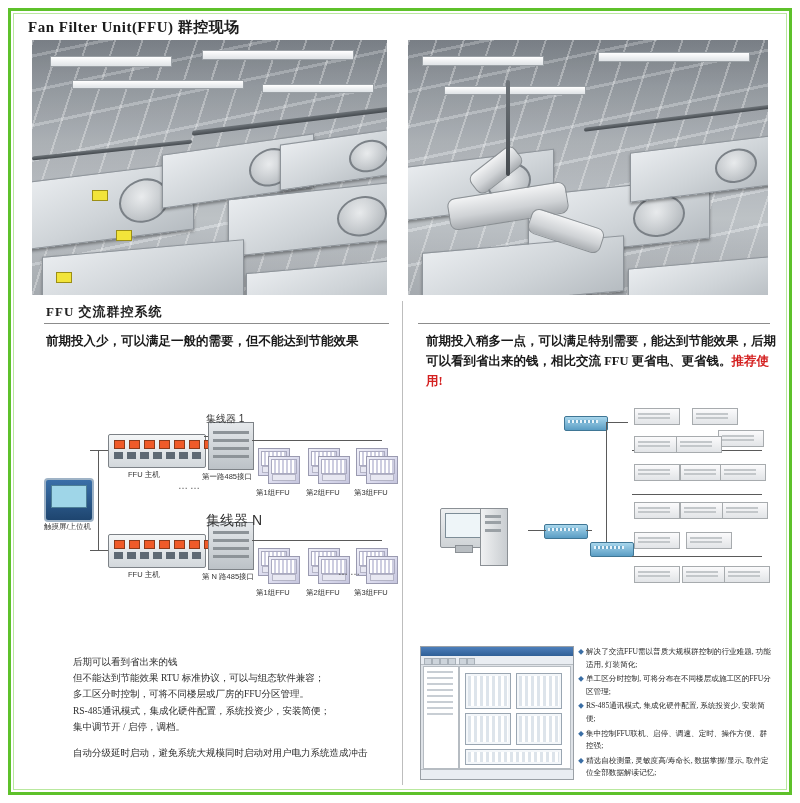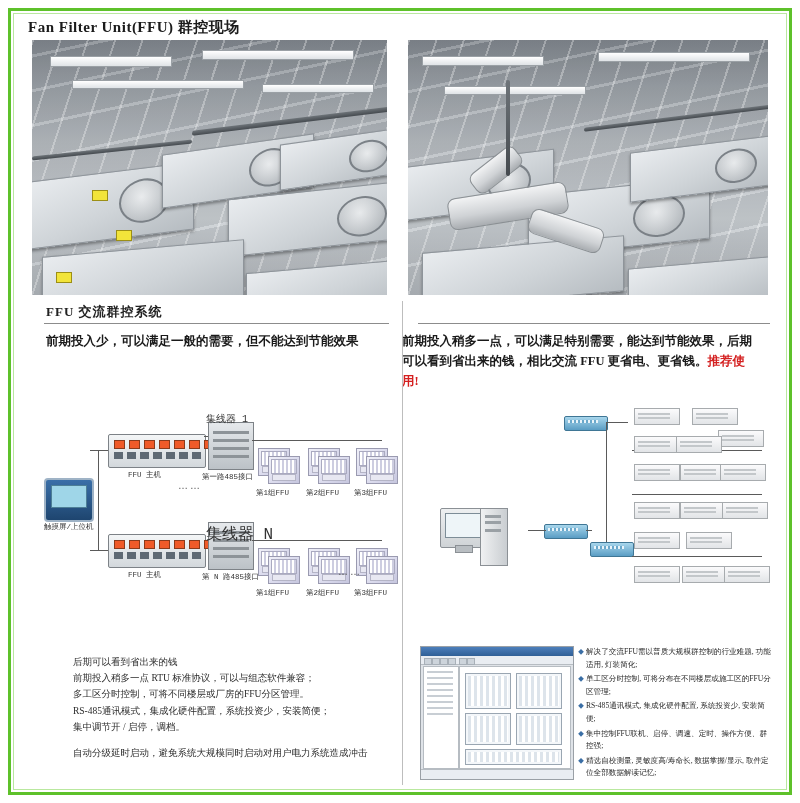--- a/index.html
+++ b/index.html
@@ -165,21 +165,21 @@
     font-weight: bold;
     color: #1a1a1a;
     line-height: 20px;
   }
   .sec-desc-left {
     left: 28px;
     top: 313px;
     width: 345px;
   }
   .sec-desc-right {
-    left: 384px;
+    left: 408px;
     top: 313px;
     width: 350px;
     font-family: Liberation Serif, serif;
   }
   .recommend {
     color: #d42020;
     font-weight: bold;
   }
 
   
@@ -299,21 +299,21 @@
   }
   .hub i {
     position: absolute;
     left: 4px;
     width: 36px;
     height: 3px;
     background: #8d9398;
   }
   .label-s {
     position: absolute;
-    font-family: Liberation Mono, monospace;
+    font-family: Liberation Sans, sans-serif;
     font-size: 7.5px;
     color: #333;
     white-space: nowrap;
   }
   .ffu-ico {
     position: absolute;
     width: 30px;
     height: 26px;
     background: linear-gradient(135deg, #f0f0f8 0%, #dcdcee 50%, #c6c6de 100%);
     border: 1px solid #9a9ab0;
@@ -686,21 +686,21 @@
         </div>
       <div class="label-s" style="left:166px; top:16px; font-size:10px;">集线器 1</div>
       <div class="label-s" style="left:162px; top:76px;">第一路485接口</div>
 
       <div class="hub" style="left:168px; top:126px;">
           <i style="top:8px"></i>
           <i style="top:16px"></i>
           <i style="top:24px"></i>
           <i style="top:32px"></i>
         </div>
-      <div class="label-s" style="left:166px; top:128px; font-size:16px;">集线器 N</div>
+      <div class="label-s" style="left:166px; top:116px; font-size:14px;">集线器 N</div>
       <div class="label-s" style="left:162px; top:176px;">第 N 路485接口</div>
 
       <div class="wire wire-h" style="left:50px; top:54px; width:18px;"></div>
       <div class="wire wire-v" style="left:58px; top:54px; height:100px;"></div>
       <div class="wire wire-h" style="left:50px; top:154px; width:18px;"></div>
       <div class="wire wire-h" style="left:164px; top:46px; width:-4px;"></div>
       <div class="wire wire-h" style="left:164px; top:40px; width:4px;"></div>
       <div class="wire wire-h" style="left:212px; top:44px; width:130px;"></div>
       <div class="wire wire-h" style="left:212px; top:144px; width:130px;"></div>
 
@@ -801,21 +801,21 @@
       <div class="ffu-bar" style="left:264px; top:176px;">
           <i></i>
         </div>
       <div class="ffu-bar" style="left:306px; top:176px;">
           <i></i>
         </div>
     </div>
 
     <div class="txt-left">
       <div>后期可以看到省出来的钱</div>
-      <div>前期投入稍多一点 RTU 标准协议，可以与组态软件兼容；</div>
+      <div>但不能达到节能效果 RTU 标准协议，可以与组态软件兼容；</div>
       <div>多工区分时控制，可将不同楼层或厂房的FFU分区管理。</div>
       <div>RS-485通讯模式，集成化硬件配置，系统投资少，安装简便；</div>
       <div>集中调节开 / 启停，调档。</div>
       <span class="gap"></span>
       <div>自动分级延时启动，避免系统大规模同时启动对用户电力系统造成冲击</div>
     </div>
 
     <div class="sw-shot">
       <div class="tb">
           <span></span>

